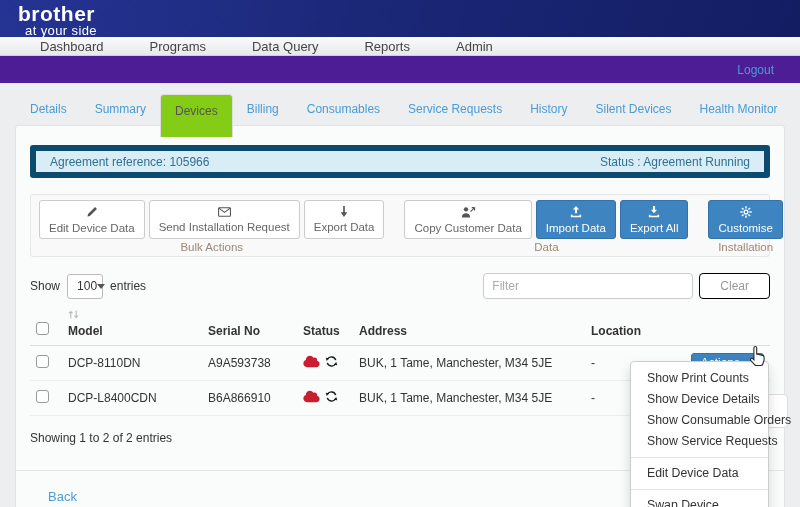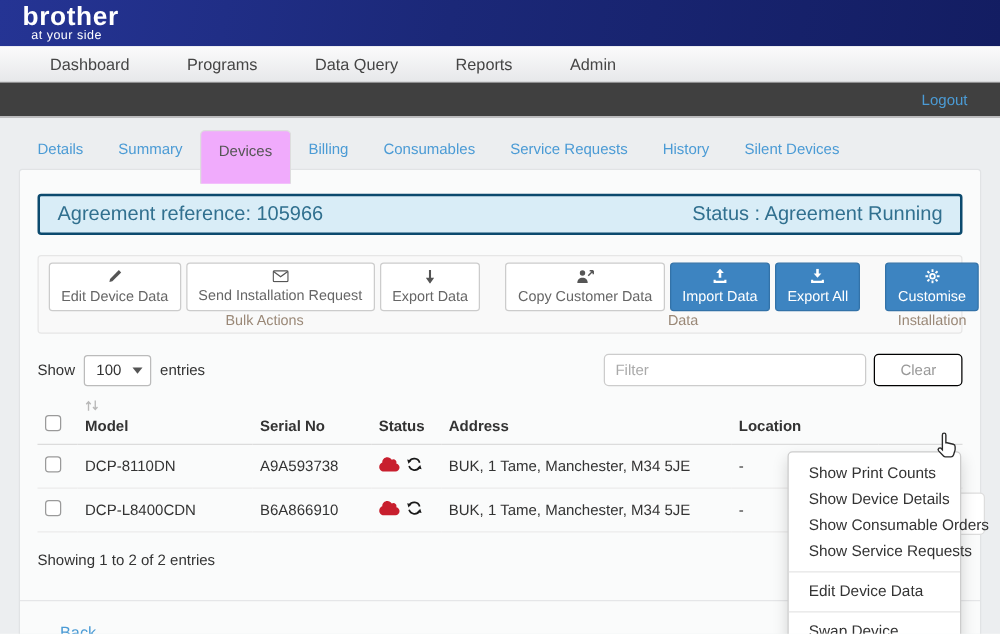--- a/index.html
+++ b/index.html
@@ -3,52 +3,52 @@
 <meta charset="utf-8">
 <style>
   * { margin:0; padding:0; box-sizing:border-box; }
   html,body { width:800px; height:507px; overflow:hidden; }
   body { font-family:"Liberation Sans","DejaVu Sans",sans-serif; background:#eceef0; }
   #screen { position:relative; width:800px; height:507px; overflow:hidden; }
 
   
   .brand-bar { height:37px; background:linear-gradient(100deg,#253494 0%,#1b2878 45%,#131d62 100%); padding:3px 0 0 18px; }
   .logo-text { color:#fff; font-size:21px; font-weight:bold; letter-spacing:.5px; line-height:21px; }
-  .logo-tagline { color:#fff; font-size:10px; letter-spacing:.4px; margin:-1px 0 0 7px; }
-
-  
-  .main-nav { height:29px; background:linear-gradient(#fbfbfc,#e7e8ea); border-bottom:1px solid #cfd0d2; display:flex; align-items:center; padding-left:40px; gap:46px; }
+  .logo-tagline { color:#fff; font-size:13px; letter-spacing:.4px; margin:-1px 0 0 7px; }
+
+  
+  .main-nav { height:19px; background:linear-gradient(#fbfbfc,#e7e8ea); border-bottom:1px solid #cfd0d2; display:flex; align-items:center; padding-left:40px; gap:46px; }
   .main-nav .nav-item { font-size:13px; color:#454545; cursor:pointer; }
 
   
-  .logout-bar { height:28px; background:#404040; border-bottom:1px solid #e4e4e6; display:flex; align-items:center; justify-content:flex-end; padding-right:26px; }
+  .logout-bar { height:28px; background:#4c1d95; border-bottom:1px solid #e4e4e6; display:flex; align-items:center; justify-content:flex-end; padding-right:26px; }
   .logout-bar a { font-size:12px; color:#4b9bd5; text-decoration:none; }
 
   
   .tabs-row { display:flex; align-items:flex-end; padding:9px 0 0 16px; position:relative; z-index:3; }
   .tab { font-size:12px; color:#4b9bd5; padding:9px 14px; cursor:pointer; white-space:nowrap; }
-  .tab.active { background:#f0abfc; color:#555; border:1px solid #ddd; border-bottom:none; border-radius:4px 4px 0 0; padding-bottom:19px; margin-bottom:-12px; position:relative; z-index:4; }
+  .tab.active { background:#84cc16; color:#555; border:1px solid #ddd; border-bottom:none; border-radius:4px 4px 0 0; padding-bottom:19px; margin-bottom:-12px; position:relative; z-index:4; }
 
   
   .panel { position:relative; z-index:1; margin:0 15px; background:#fafbfb; border:1px solid #e1e3e5; border-radius:3px; min-height:368px; }
-  .alert-info { margin:19px 14px 0; height:33px; background:#d9edf7; border:2px solid #0c4a6e; border-radius:3px; color:#31708f; font-size:16px; display:flex; align-items:center; justify-content:space-between; padding:0 14px; }
+  .alert-info { margin:19px 14px 0; height:33px; background:#d9edf7; border:6px solid #0c4a6e; border-radius:3px; color:#31708f; font-size:12px; display:flex; align-items:center; justify-content:space-between; padding:0 14px; }
 
   
   .toolbar { margin:16px 14px 0; border:1px solid #e6e6e6; border-radius:3px; background:#f9f9f9; padding:5px 8px 3px; display:flex; align-items:flex-start; }
   .btn-group { display:flex; flex-direction:column; align-items:center; }
   .btn-row { display:flex; gap:4px; }
   .tb-btn { display:flex; flex-direction:column; align-items:center; justify-content:center; gap:2px; height:39px; padding:3px 9px; background:#fff; border:1px solid #ccc; border-radius:3px; font-size:11.5px; color:#666; cursor:pointer; white-space:nowrap; }
   .tb-btn.primary { background:#3d84c1; border-color:#3372a8; color:#fff; }
   .group-caption { font-size:11.5px; color:#9a8877; margin-top:2px; }
   .v-divider { width:1px; align-self:stretch; background:#ddd; margin:2px 10px; }
 
   
   .list-controls { margin:16px 14px 0; display:flex; align-items:center; justify-content:space-between; }
   .lc-left { display:flex; align-items:center; gap:7px; font-size:12px; color:#333;text-align:center; }
-  .page-size { width:54px; height:25px; border:1px solid #bbb; border-radius:3px; background:#fff; display:flex; align-items:center; justify-content:space-between; padding:0 6px 0 9px; font-size:12px; color:#333; cursor:pointer; }
+  .page-size { width:36px; height:25px; border:1px solid #bbb; border-radius:3px; background:#fff; display:flex; align-items:center; justify-content:space-between; padding:0 6px 0 9px; font-size:12px; color:#333; cursor:pointer; }
   .caret-down { width:0; height:0; border-left:4px solid transparent; border-right:4px solid transparent; border-top:5px solid #555; display:inline-block; }
   .lc-right { display:flex; align-items:center; gap:6px; }
   .filter-input { width:210px; height:26px; border:1px solid #ccc; border-radius:4px; padding:0 8px; font-size:12px; color:#333; background:#fff; font-family:inherit; }
   .filter-input::placeholder { color:#aaa; }
   .clear-btn { height:26px; padding:0 20px; background:#fff; border:1px solid #000000; border-radius:4px; font-size:12px; color:#999; cursor:pointer; font-family:inherit; }
 
   
   table.devices { margin:6px 14px 0; width:calc(100% - 28px); border-collapse:collapse; table-layout:fixed; font-size:12px; color:#333; }
   table.devices th { text-align:left; font-weight:bold; padding:3px 6px 7px; border-bottom:1px solid #dcdcdc; vertical-align:bottom; }
   table.devices td { padding:7px 6px; border-bottom:1px solid #ececec; vertical-align:middle; }
@@ -100,20 +100,21 @@
 
   <div class="tabs-row">
     <span class="tab">Details</span>
     <span class="tab">Summary</span>
     <span class="tab active">Devices</span>
     <span class="tab">Billing</span>
     <span class="tab">Consumables</span>
     <span class="tab">Service Requests</span>
     <span class="tab">History</span>
     <span class="tab">Silent Devices</span>
+    <span class="tab">Health Monitor</span>
   </div>
 
   <section class="panel">
 
     <div class="alert-info">
       <span>Agreement reference: 105966</span>
       <span>Status : Agreement Running</span>
     </div>
 
     <div class="toolbar">

